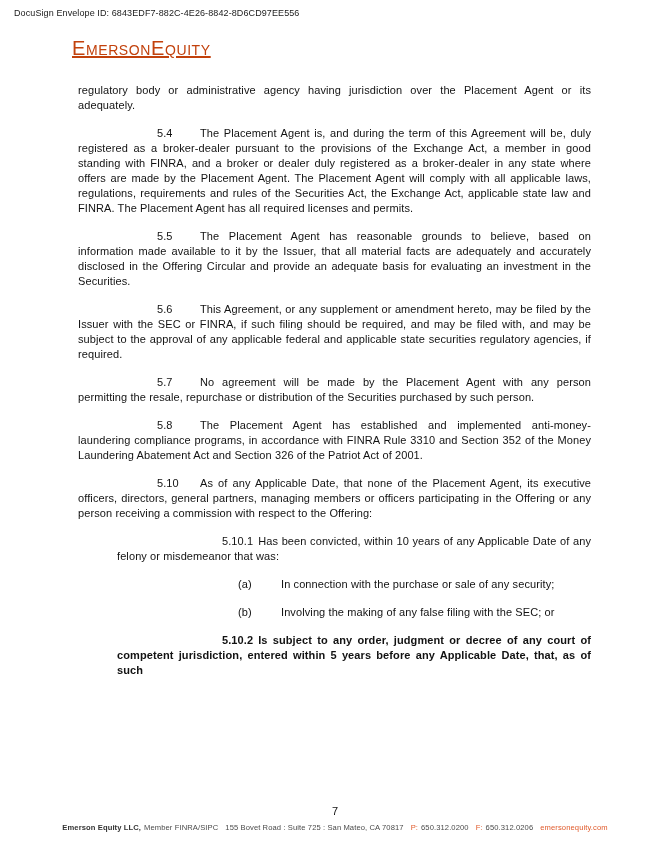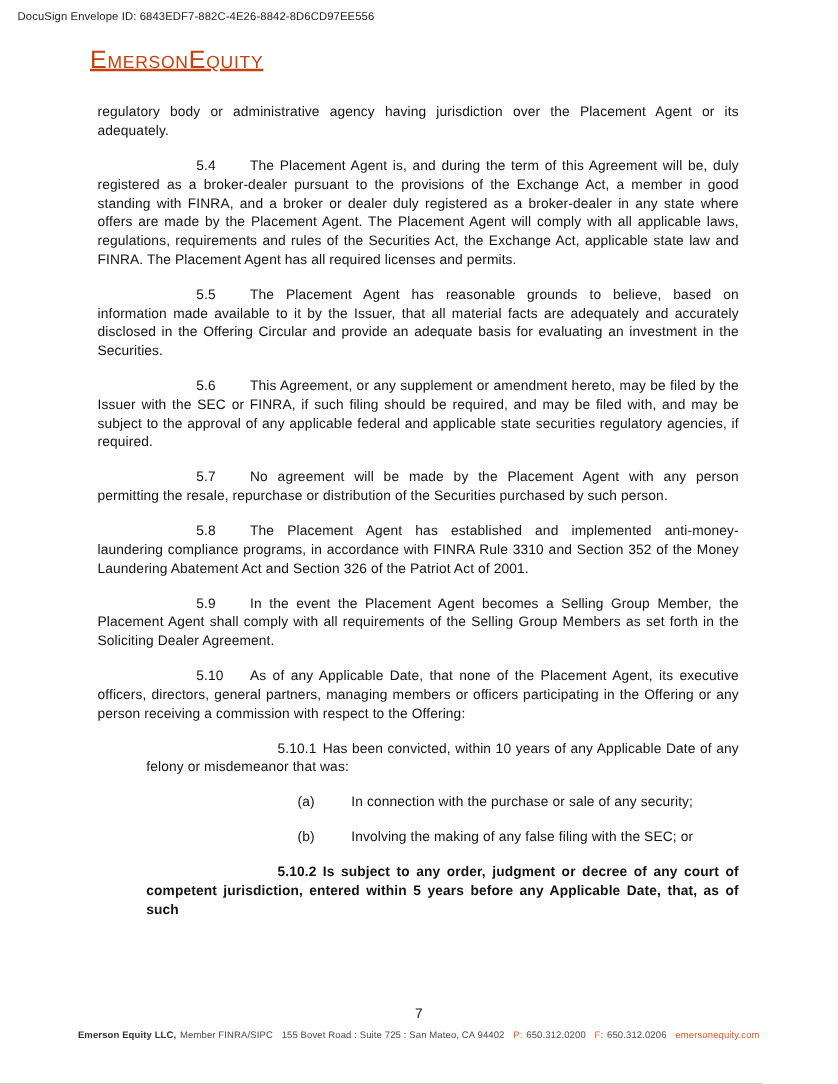--- a/index.html
+++ b/index.html
@@ -66,34 +66,33 @@
     <p class="para lvl1"><span class="pnum">5.4</span><span>The Placement Agent is, and during the term of this Agreement will be, duly registered as a broker-dealer pursuant to the provisions of the Exchange Act, a member in good standing with FINRA, and a broker or dealer duly registered as a broker-dealer in any state where offers are made by the Placement Agent. The Placement Agent will comply with all applicable laws, regulations, requirements and rules of the Securities Act, the Exchange Act, applicable state law and FINRA. The Placement Agent has all required licenses and permits.</span></p>
 
     <p class="para lvl1"><span class="pnum">5.5</span><span>The Placement Agent has reasonable grounds to believe, based on information made available to it by the Issuer, that all material facts are adequately and accurately disclosed in the Offering Circular and provide an adequate basis for evaluating an investment in the Securities.</span></p>
 
     <p class="para lvl1"><span class="pnum">5.6</span><span>This Agreement, or any supplement or amendment hereto, may be filed by the Issuer with the SEC or FINRA, if such filing should be required, and may be filed with, and may be subject to the approval of any applicable federal and applicable state securities regulatory agencies, if required.</span></p>
 
     <p class="para lvl1"><span class="pnum">5.7</span><span>No agreement will be made by the Placement Agent with any person permitting the resale, repurchase or distribution of the Securities purchased by such person.</span></p>
 
     <p class="para lvl1"><span class="pnum">5.8</span><span>The Placement Agent has established and implemented anti-money-laundering compliance programs, in accordance with FINRA Rule 3310 and Section 352 of the Money Laundering Abatement Act and Section 326 of the Patriot Act of 2001.</span></p>
 
-    <p class="para lvl1"><span class="pnum">5.9</span><span>In the event the Placement Agent becomes a Selling Group Member, the Placement Agent shall comply with all requirements of the Selling Group Members as set forth in the Soliciting Dealer Agreement.</span></p>
 
     <p class="para lvl1"><span class="pnum">5.10</span><span>As of any Applicable Date, that none of the Placement Agent, its executive officers, directors, general partners, managing members or officers participating in the Offering or any person receiving a commission with respect to the Offering:</span></p>
 
     <p class="para lvl2"><span class="pnum plain">5.10.1</span><span>Has been convicted, within 10 years of any Applicable Date of any felony or misdemeanor that was:</span></p>
 
     <p class="para lvl3"><span class="pnum">(a)</span><span>In connection with the purchase or sale of any security;</span></p>
 
     <p class="para lvl3"><span class="pnum">(b)</span><span>Involving the making of any false filing with the SEC; or</span></p>
 
 
     <p class="para lvl2 justify-last"><span class="pnum plain">5.10.2</span><span>Is subject to any order, judgment or decree of any court of competent jurisdiction, entered within 5 years before any Applicable Date, that, as of such</span></p>
 
   </div>
 
   <div class="page-number">7</div>
 
   <div class="footer">
-    <span class="company">Emerson Equity LLC,</span><span class="tight">Member FINRA/SIPC</span><span class="seg">155 Bovet Road : Suite 725 : San Mateo, CA 94402</span><span class="seg accent">P:</span><span class="tight">650.312.0200</span><span class="seg accent">F:</span><span class="tight">650.312.0206</span><span class="seg accent">emersonequity.com</span>
+    <span class="company">Emerson Equity LLC,</span><span class="tight">Member FINRA/SIPC</span><span class="seg">155 Bovet Road : Suite 725 : San Mateo, CA 70817</span><span class="seg accent">P:</span><span class="tight">650.312.0200</span><span class="seg accent">F:</span><span class="tight">650.312.0206</span><span class="seg accent">emersonequity.com</span>
   </div>
 
 </div>
 
 </body></html>

